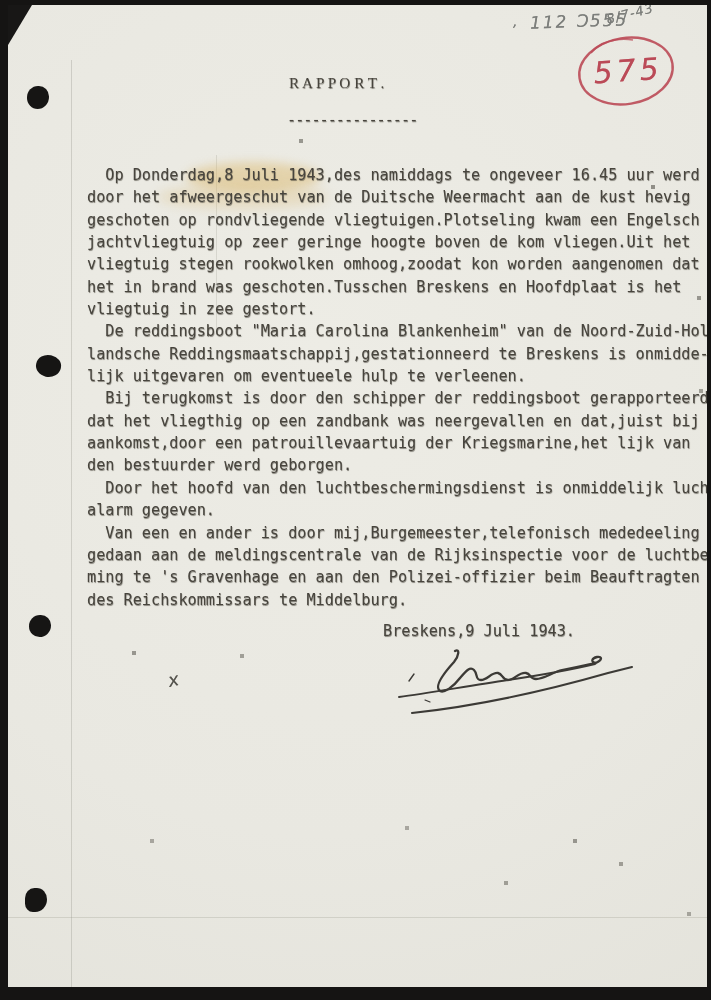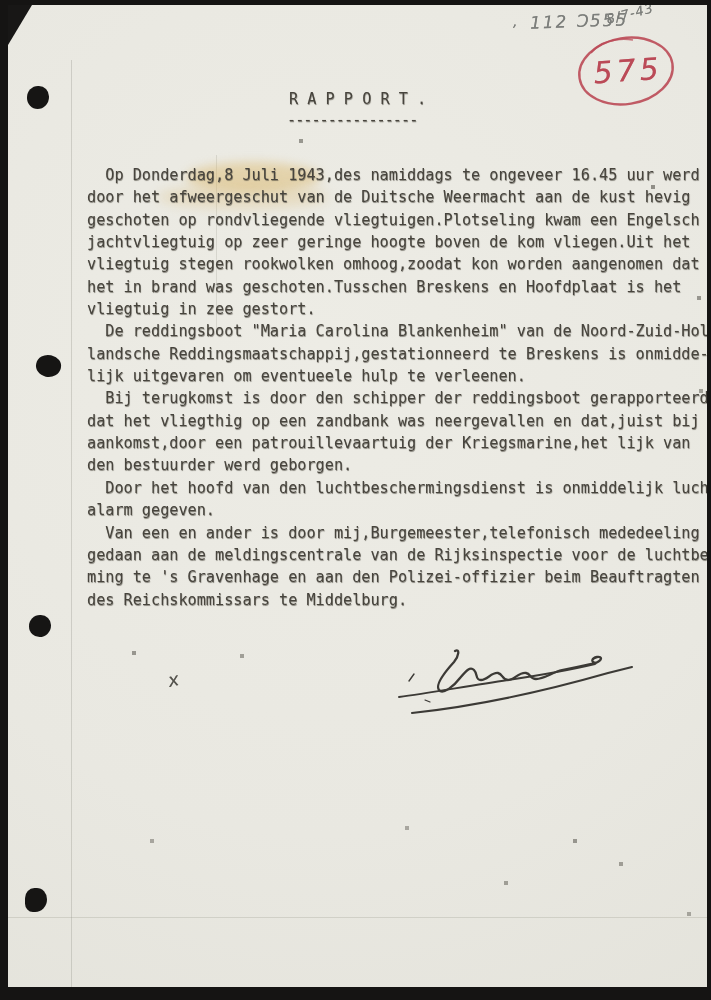--- a/index.html
+++ b/index.html
@@ -45,21 +45,21 @@
       125px 647px 0 1px rgba(70,68,60,.5), 233px 650px 0 1px rgba(70,68,60,.45),
       566px 835px 0 1px rgba(70,68,60,.5), 612px 858px 0 1px rgba(70,68,60,.45),
       398px 822px 0 1px rgba(70,68,60,.4), 497px 877px 0 1px rgba(70,68,60,.45),
       680px 908px 0 1px rgba(70,68,60,.4), 143px 835px 0 1px rgba(70,68,60,.4);}
   
   .typed{
     color:#47443d;font-size:15.2px;letter-spacing:0;
     text-shadow:0.5px 0.5px 0.7px rgba(60,56,48,.55);
     white-space:pre;
   }
-  #doc-title{position:absolute;left:281px;top:85px;}
+  #doc-title{position:absolute;left:281px;top:69px;font-family:Liberation Serif, serif;}
   #title-underline{position:absolute;left:279px;top:106px;letter-spacing:-1px;}
   #report-body{position:absolute;left:79px;top:159px;}
   #report-body .line{height:22.35px;line-height:22.35px;}
   #closing{position:absolute;left:375px;top:615px;}
   #closing .line{height:22.5px;line-height:22.5px;}
   
   .pencil{
     font-family:"DejaVu Sans",sans-serif;font-style:italic;color:#7c7e7b;
     text-shadow:0 0 .5px rgba(120,122,118,.8);
   }
@@ -131,20 +131,21 @@
       <div class="line typed">den bestuurder werd geborgen.</div>
       <div class="line typed">  Door het hoofd van den luchtbeschermingsdienst is onmiddelijk lucht</div>
       <div class="line typed">alarm gegeven.</div>
       <div class="line typed">  Van een en ander is door mij,Burgemeester,telefonisch mededeeling</div>
       <div class="line typed">gedaan aan de meldingscentrale van de Rijksinspectie voor de luchtbescher</div>
       <div class="line typed">ming te 's Gravenhage en aan den Polizei-offizier beim Beauftragten</div>
       <div class="line typed">des Reichskommissars te Middelburg.</div>
     </div>
 
     <div id="closing">
+      <div class="line typed">Breskens,9 Juli 1943.</div>
     </div>
 
     <span id="margin-mark" class="pencil">x</span>
 
     <svg id="signature-svg" width="699" height="982" viewBox="0 0 699 982">
       <g fill="none" stroke="#3c3a36" stroke-linecap="round">
         <path stroke-width="2.3" d="M447,646
           C452,643 451,651 446,657
           C436,668 427,680 431,685
           C435,690 446,681 452,673

